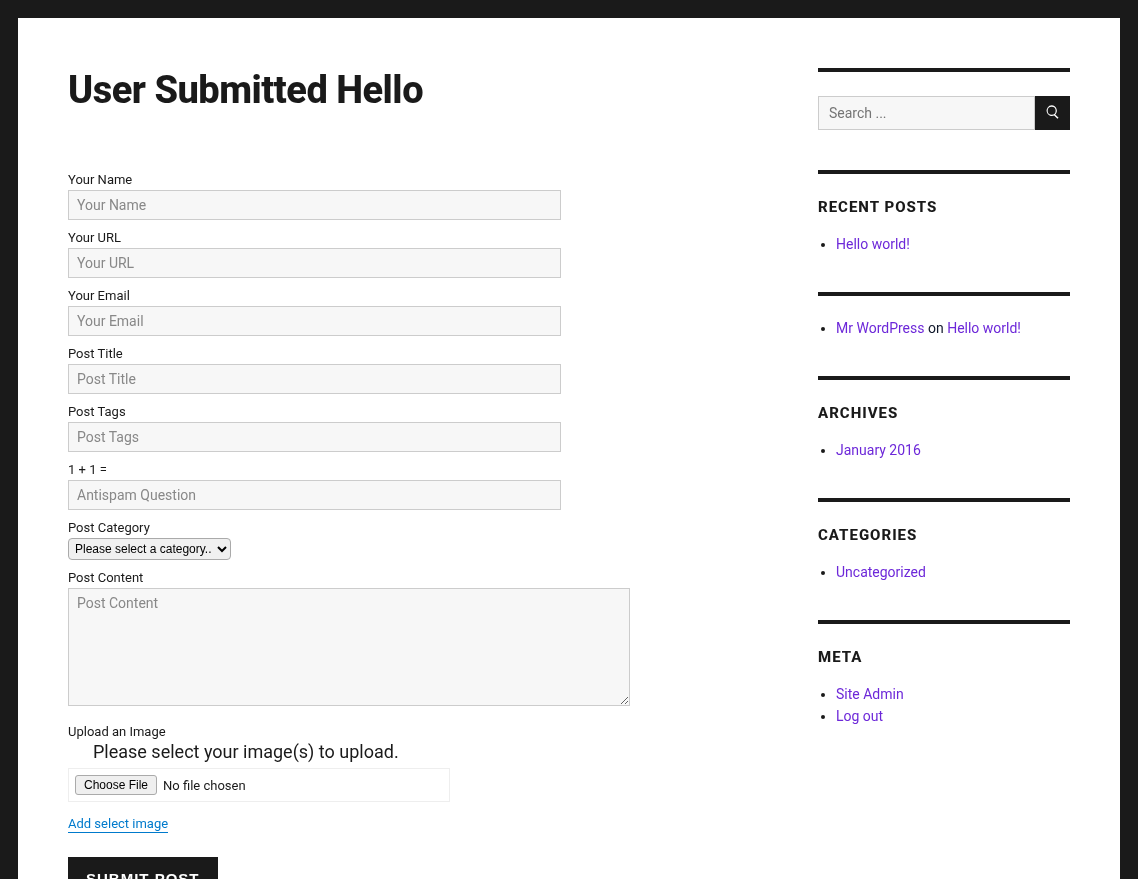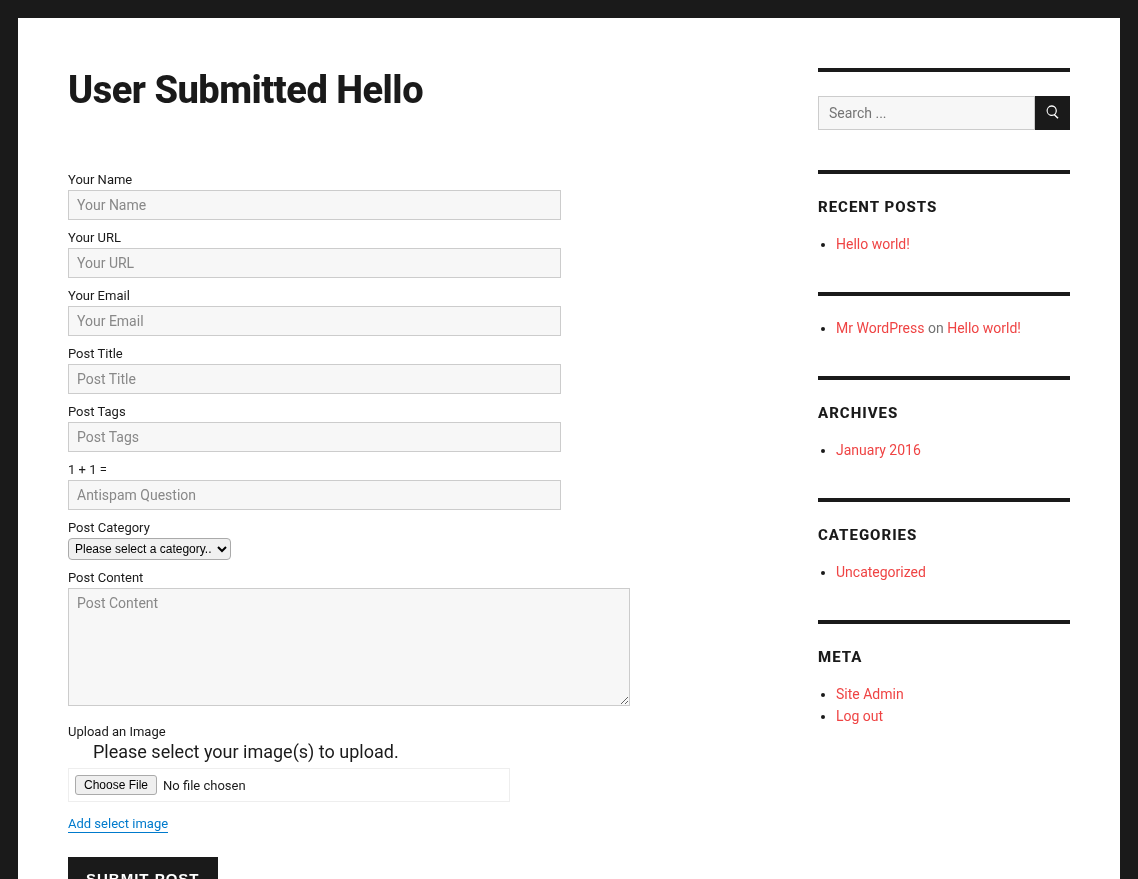--- a/index.html
+++ b/index.html
@@ -51,21 +51,21 @@
   background: #f0f0f0;
   border-radius: 4px;
 }
 .upload-section { margin-top: 14px; }
 .upload-label { font-size: 13px; margin-bottom: 2px; }
 .upload-desc { font-size: 18px; margin-bottom: 6px; margin-left: 25px; }
 .file-row {
   background: #fff;
   border: 1px solid #eee;
   padding: 6px;
-  width: 442px;
+  width: 382px;
   display: flex;
   align-items: center;
   gap: 6px;
   font-size: 13px;
 }
 .file-btn {
   border: 1px solid #aaa;
   background: #efefef;
   border-radius: 3px;
   padding: 2px 8px;
@@ -98,22 +98,22 @@
 .widget-divider { border-top: 4px solid #1a1a1a; margin-bottom: 24px; }
 .widget h2 {
   font-size: 15px;
   font-weight: 800;
   letter-spacing: 1px;
   text-transform: uppercase;
   margin-bottom: 20px;
 }
 .widget ul { list-style: disc; padding-left: 18px; }
 .widget ul li { font-size: 14px; margin-bottom: 6px; }
-.widget a { color: #ef4444; text-decoration: none; }
-.widget .on-text { color: #737373; }
+.widget a { color: #6d28d9; text-decoration: none; }
+.widget .on-text { color: #0f172a; }
 .search-row { display: flex; }
 .search-input {
   flex: 1;
   padding: 8px 10px;
   border: 1px solid #ccc;
   background: #f7f7f7;
   color: #888;
   font-size: 14px;
   font-family: inherit;
 }

